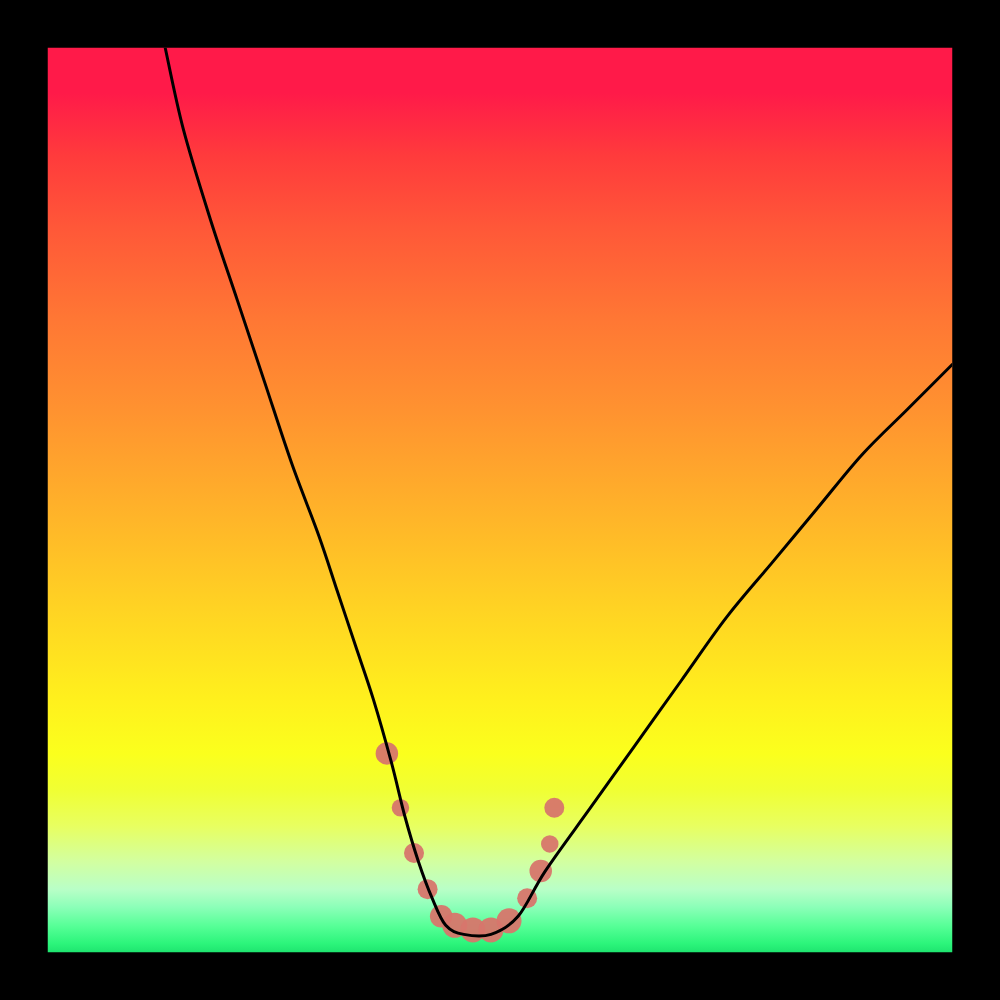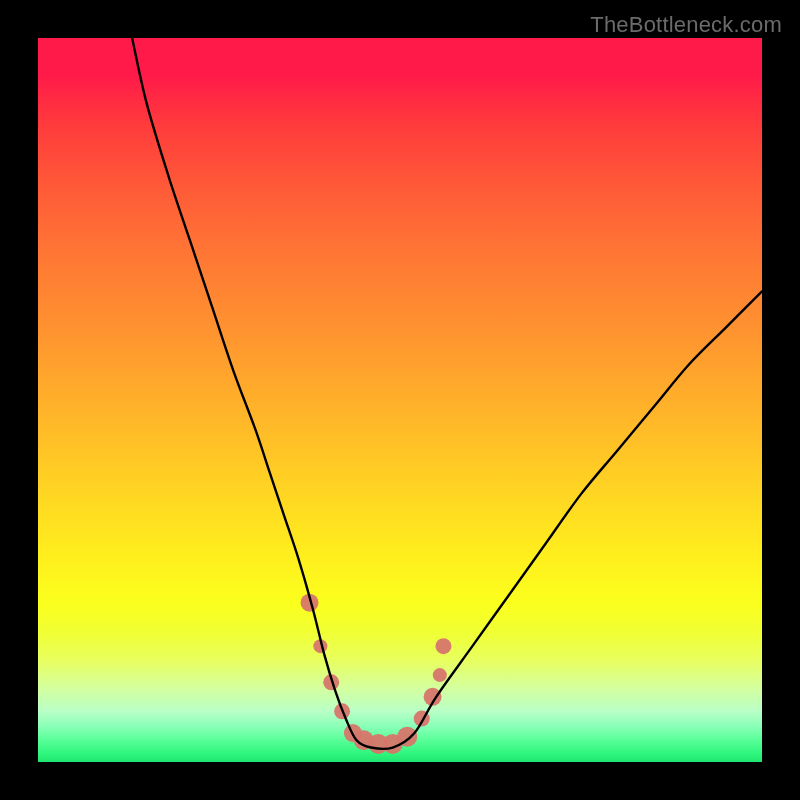--- a/index.html
+++ b/index.html
@@ -62,21 +62,20 @@
   svg.overlay {
     position: absolute;
     left: 0; top: 0;
     width: 100%; height: 100%;
   }
 </style>
 </head>
 <body>
 
 <div class="frame">
-  <div class="watermark">TheBottleneck.com</div>
   <div class="plot">
     <div class="gradient"></div>
     <svg class="overlay" viewBox="0 0 724 724" preserveAspectRatio="none">
       <g id="markers-group">
           <circle cx="271.50" cy="564.72" r="9" fill="#d7766c" fill-opacity="0.95"></circle>
           <circle cx="282.36" cy="608.16" r="7" fill="#d7766c" fill-opacity="0.95"></circle>
           <circle cx="293.22" cy="644.36" r="8" fill="#d7766c" fill-opacity="0.95"></circle>
           <circle cx="304.08" cy="673.32" r="8" fill="#d7766c" fill-opacity="0.95"></circle>
           <circle cx="314.94" cy="695.04" r="9" fill="#d7766c" fill-opacity="0.95"></circle>
           <circle cx="325.80" cy="702.28" r="10" fill="#d7766c" fill-opacity="0.95"></circle>

